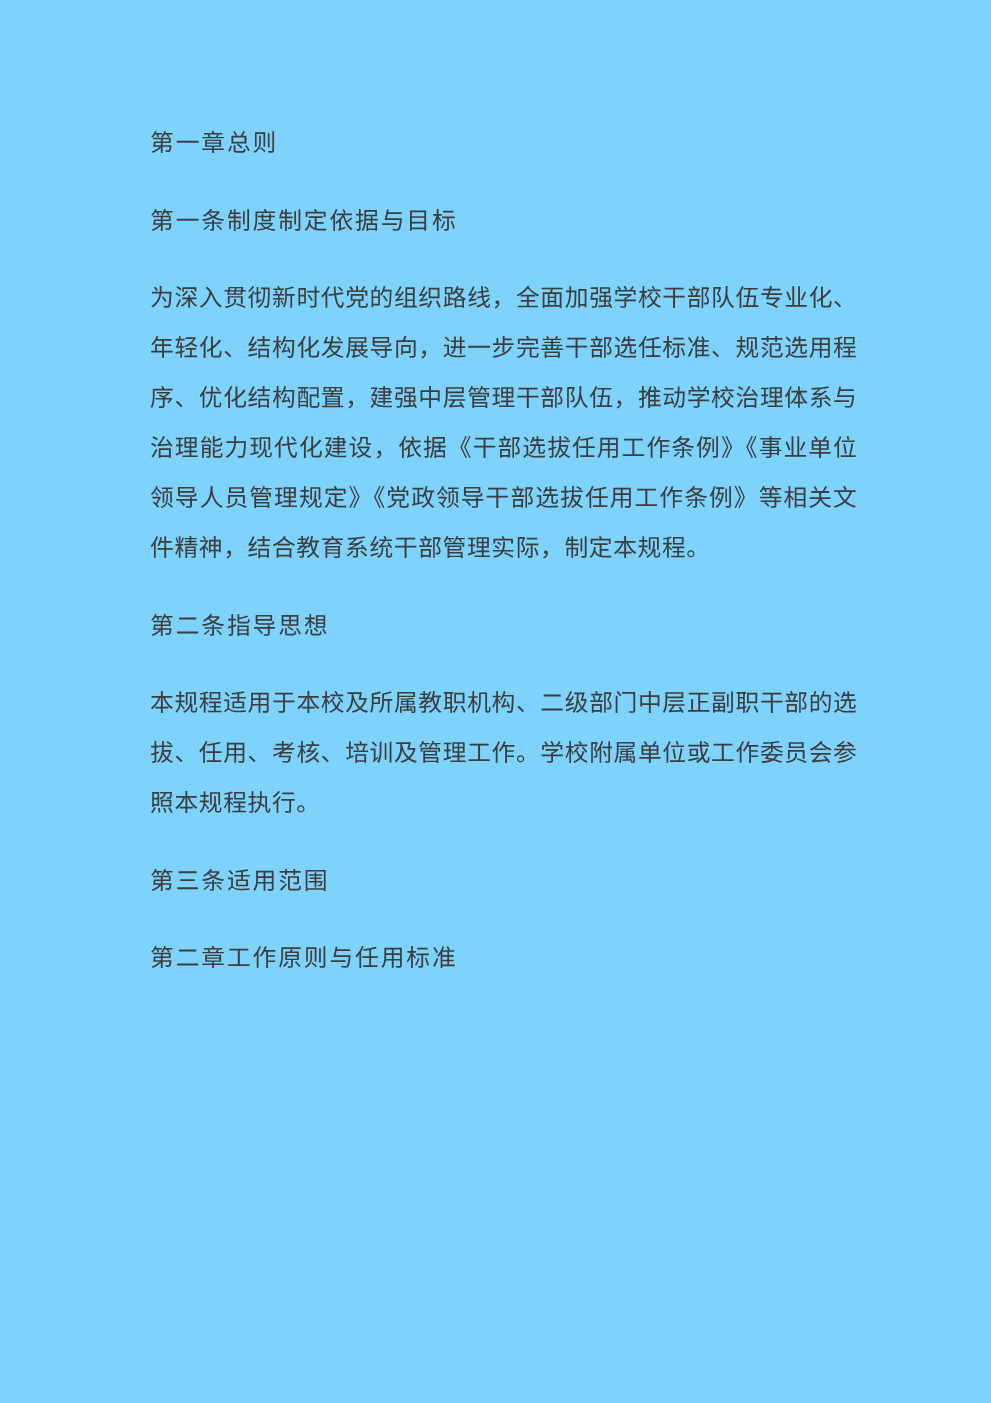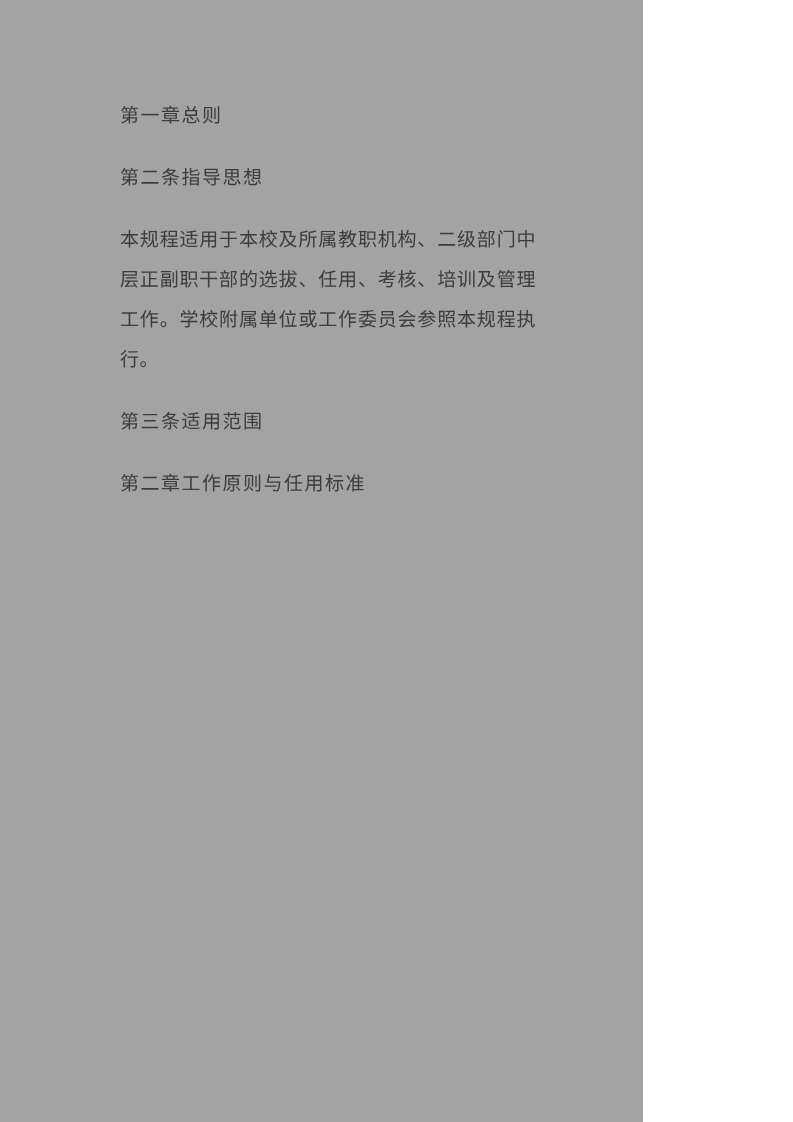--- a/index.html
+++ b/index.html
@@ -7,24 +7,24 @@
     padding: 0;
     background: #ffffff;
   }
   body {
     width: 793px;
     height: 1122px;
     overflow: hidden;
   }
   .page {
     box-sizing: border-box;
-    width: 643px;
+    width: 793px;
     height: 1122px;
     padding: 96px 107px 0 120px;
-    background: #a3a3a3;
+    background: #7dd3fc;
   }
   .block {
     font-family: "Liberation Serif", "DejaVu Serif", serif;
     font-size: 19px;
     line-height: 40px;
     color: #3d3d3d;
     margin: 0 0 22px 0;
     -webkit-font-smoothing: antialiased;
   }
   .heading {
@@ -36,17 +36,19 @@
     text-align: justify;
     text-justify: inter-character;
     letter-spacing: 0.5px;
   }
 </style>
 </head>
 <body>
 
 <div class="page">
   <div class="block heading">第一章总则</div>
+  <div class="block heading">第一条制度制定依据与目标</div>
+  <div class="block para">为深入贯彻新时代党的组织路线，全面加强学校干部队伍专业化、年轻化、结构化发展导向，进一步完善干部选任标准、规范选用程序、优化结构配置，建强中层管理干部队伍，推动学校治理体系与治理能力现代化建设，依据《干部选拔任用工作条例》《事业单位领导人员管理规定》《党政领导干部选拔任用工作条例》等相关文件精神，结合教育系统干部管理实际，制定本规程。</div>
   <div class="block heading">第二条指导思想</div>
   <div class="block para">本规程适用于本校及所属教职机构、二级部门中层正副职干部的选拔、任用、考核、培训及管理工作。学校附属单位或工作委员会参照本规程执行。</div>
   <div class="block heading">第三条适用范围</div>
   <div class="block heading">第二章工作原则与任用标准</div>
 </div>
 
 </body></html>

